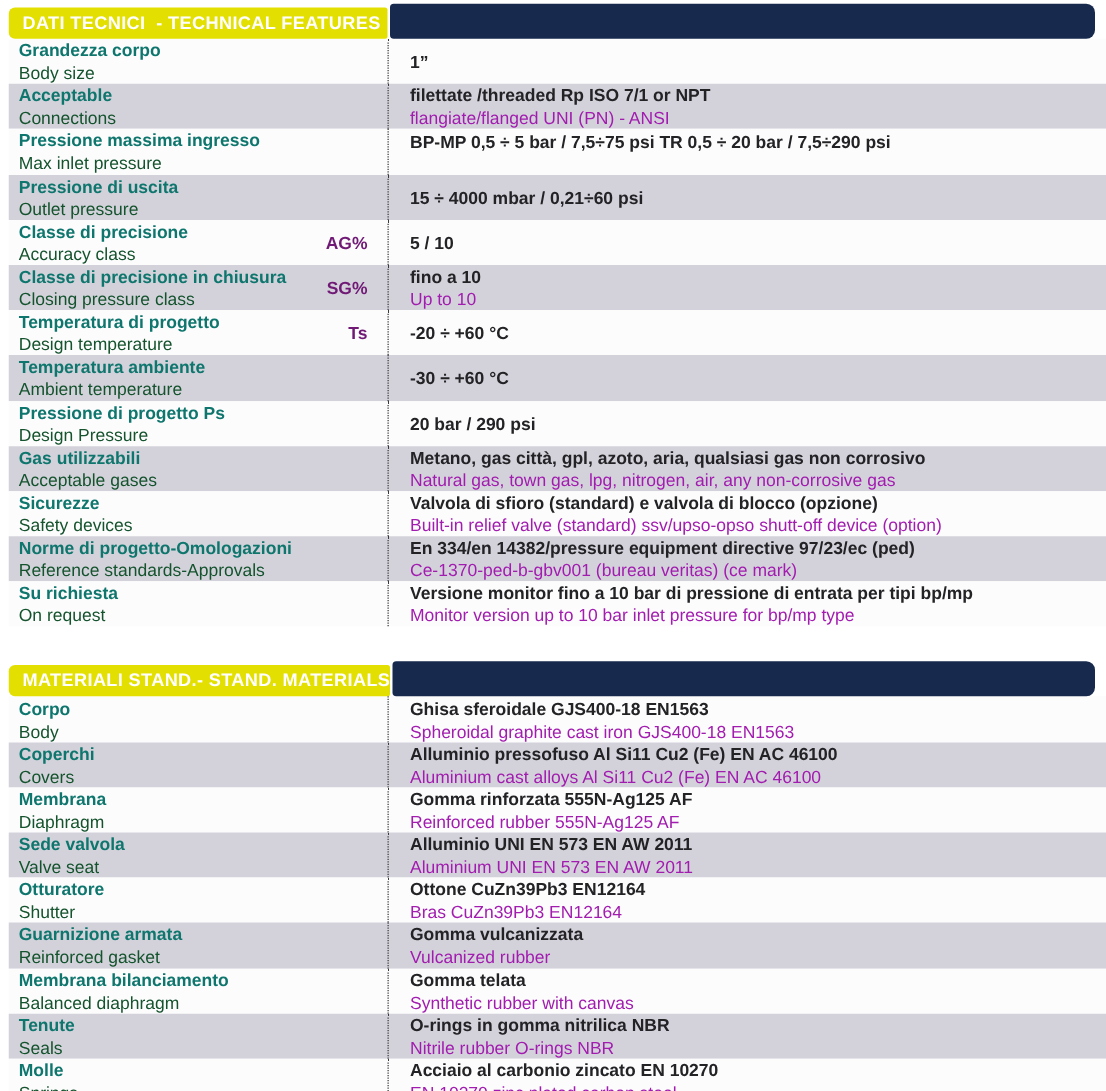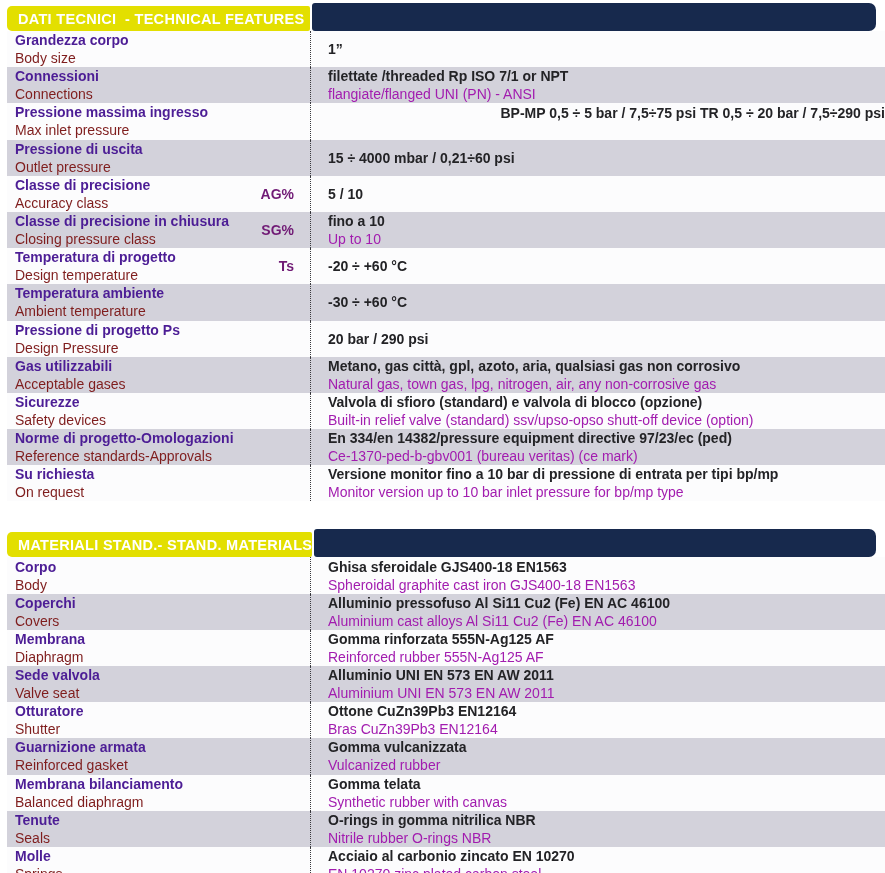--- a/index.html
+++ b/index.html
@@ -32,31 +32,31 @@
     margin-left:2px; margin-right:9px;
     background:#17294d;
     border-radius:3px 7px 7px 3px;
   }
 
   .row { display:flex; height:36.2px; background:#fcfcfd; }
   .row.striped { background:#d3d2db; }
 
   .left { flex:0 0 303px; display:flex; }
   .labels { flex:1; padding-left:8px; display:flex; flex-direction:column; justify-content:center; overflow:hidden; }
-  .lab-it { font-weight:bold; color:#4c1d95; font-size:14px; line-height:18px; white-space:nowrap; }
-  .lab-en { color:#7f1d1d; font-size:14px; line-height:18px; white-space:nowrap; }
+  .lab-it { font-weight:bold; color:#0f766e; font-size:14px; line-height:18px; white-space:nowrap; }
+  .lab-en { color:#14532d; font-size:14px; line-height:18px; white-space:nowrap; }
   .code {
     flex:0 0 62px; display:flex; align-items:center; justify-content:flex-end;
     padding-right:16px; font-weight:bold; font-size:14px; color:#701a75;
   }
 
   .divider { width:0; border-left:1.5px dotted #3a3a3e; }
 
   .values { flex:1; padding-left:17px; display:flex; flex-direction:column; justify-content:center; overflow:hidden; }
-  .values.top { justify-content:flex-start; padding-top:0.5px;text-align:right; }
+  .values.top { justify-content:flex-start; padding-top:0.5px; }
   .val-line { font-size:14px; line-height:18px; color:#a21caf; white-space:nowrap; }
   .val-line.bold { font-weight:bold; color:#232326; }
 </style>
 </head>
 <body>
 
 <div class="page">
 
   <div class="section">
     <div class="header-row">
@@ -76,21 +76,21 @@
     </div>
     <div class="divider"></div>
     <div class="values center">
             <div class="val-line bold">1”</div>
           </div>
   </div>
 
   <div class="row striped">
     <div class="left">
       <div class="labels">
-        <div class="lab-it">Connessioni</div>
+        <div class="lab-it">Acceptable</div>
         <div class="lab-en">Connections</div>
       </div>
       <div class="code"></div>
     </div>
     <div class="divider"></div>
     <div class="values">
             <div class="val-line bold">filettate /threaded Rp ISO 7/1 or NPT</div>
             <div class="val-line">flangiate/flanged UNI (PN) - ANSI</div>
           </div>
   </div>

